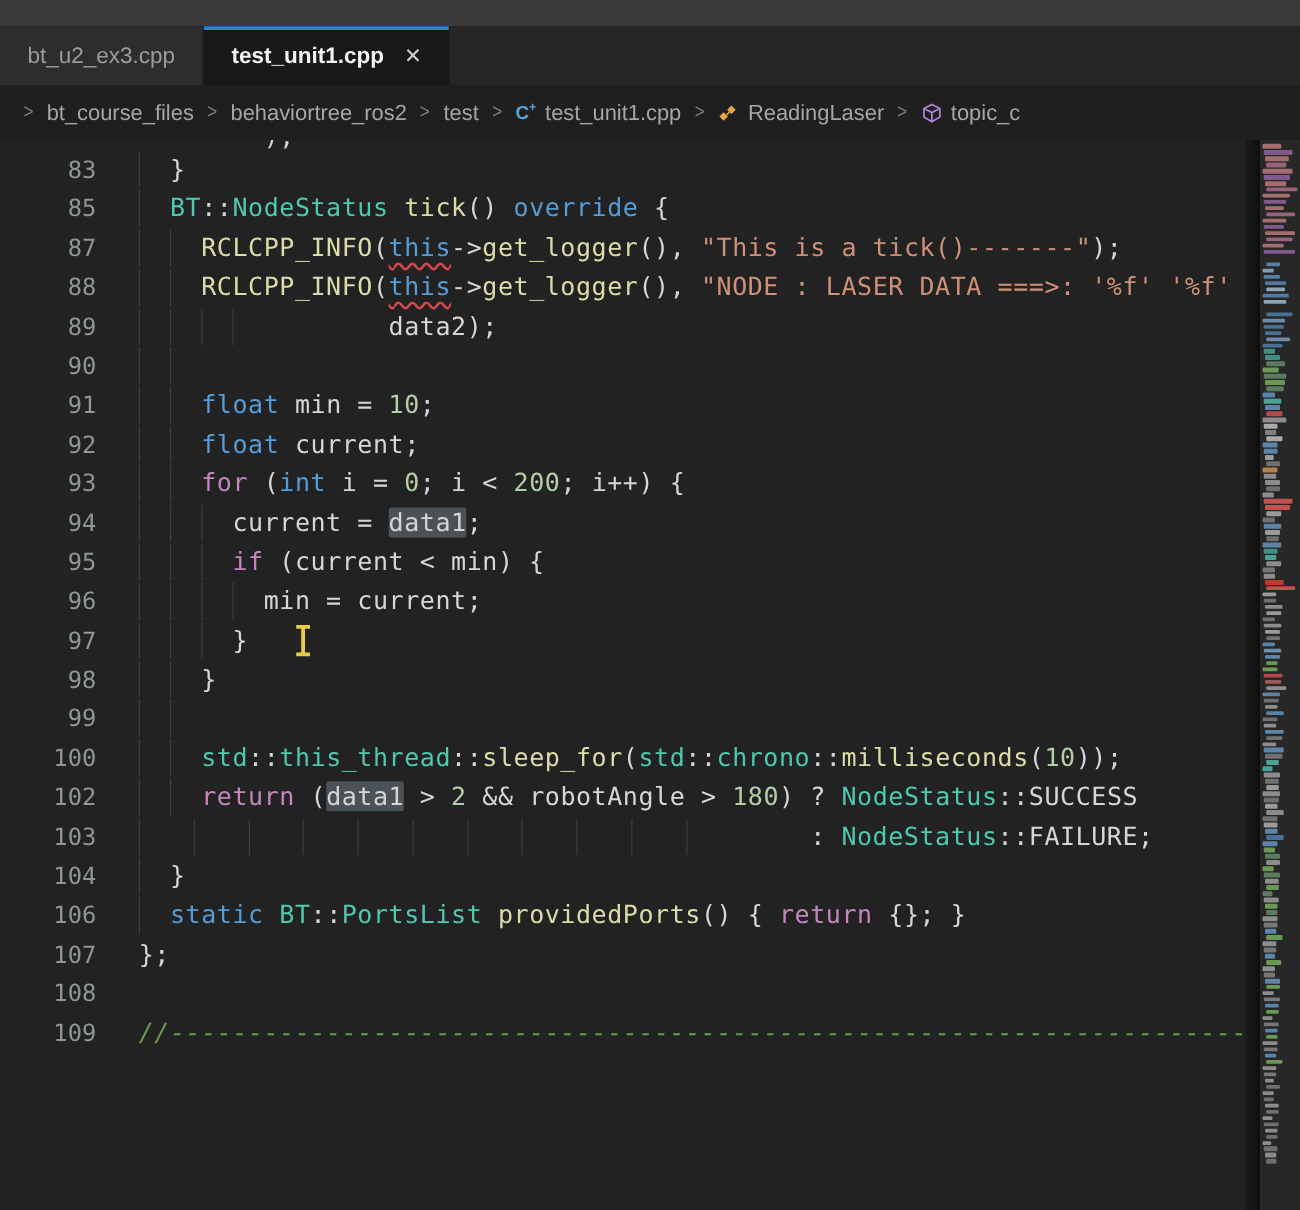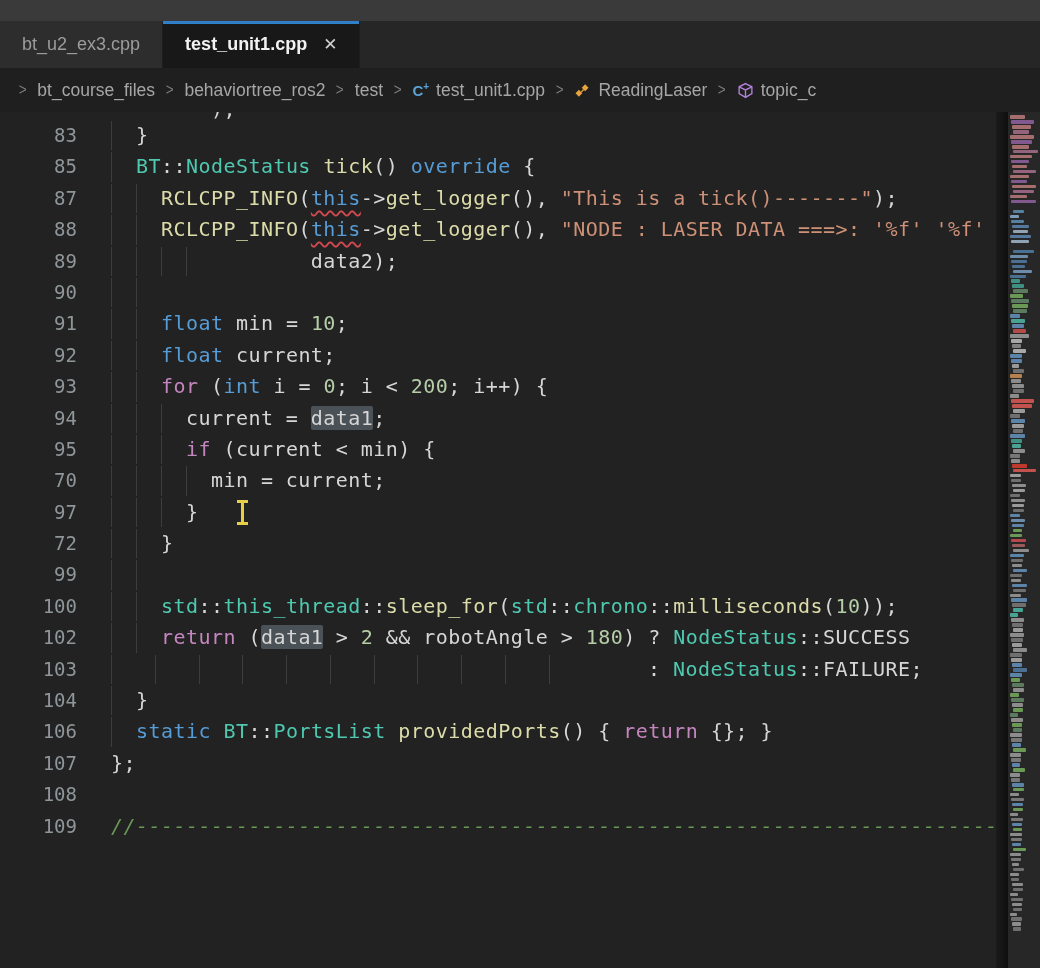--- a/index.html
+++ b/index.html
@@ -125,23 +125,23 @@
       <div class="line"><span class="guide" style="left: 100px;"></span><span class="ln">85</span><span class="code-text"><span style="color: rgb(214, 214, 214);">  </span><span style="color: rgb(78, 201, 176);">BT</span><span style="color: rgb(214, 214, 214);">::</span><span style="color: rgb(78, 201, 176);">NodeStatus</span><span style="color: rgb(214, 214, 214);"> </span><span style="color: rgb(220, 220, 170);">tick</span><span style="color: rgb(214, 214, 214);">() </span><span style="color: rgb(86, 156, 214);">override</span><span style="color: rgb(214, 214, 214);"> {</span></span></div>
       <div class="line"><span class="guide" style="left: 100px;"></span><span class="guide" style="left: 125px;"></span><span class="ln">87</span><span class="code-text"><span style="color: rgb(214, 214, 214);">    </span><span style="color: rgb(220, 220, 170);">RCLCPP_INFO</span><span style="color: rgb(214, 214, 214);">(</span><span class="sq" style="color: rgb(86, 156, 214);">this</span><span style="color: rgb(214, 214, 214);">-&gt;</span><span style="color: rgb(220, 220, 170);">get_logger</span><span style="color: rgb(214, 214, 214);">(), </span><span style="color: rgb(206, 145, 120);">"This is a tick()-------"</span><span style="color: rgb(214, 214, 214);">);</span></span></div>
       <div class="line"><span class="guide" style="left: 100px;"></span><span class="guide" style="left: 125px;"></span><span class="ln">88</span><span class="code-text"><span style="color: rgb(214, 214, 214);">    </span><span style="color: rgb(220, 220, 170);">RCLCPP_INFO</span><span style="color: rgb(214, 214, 214);">(</span><span class="sq" style="color: rgb(86, 156, 214);">this</span><span style="color: rgb(214, 214, 214);">-&gt;</span><span style="color: rgb(220, 220, 170);">get_logger</span><span style="color: rgb(214, 214, 214);">(), </span><span style="color: rgb(206, 145, 120);">"NODE : LASER DATA ===&gt;: '%f' '%f'</span></span></div>
       <div class="line"><span class="guide" style="left: 100px;"></span><span class="guide" style="left: 125px;"></span><span class="guide" style="left: 150px;"></span><span class="guide" style="left: 175px;"></span><span class="ln">89</span><span class="code-text"><span style="color: rgb(214, 214, 214);">                data2);</span></span></div>
       <div class="line"><span class="guide" style="left: 100px;"></span><span class="guide" style="left: 125px;"></span><span class="ln">90</span><span class="code-text"></span></div>
       <div class="line"><span class="guide" style="left: 100px;"></span><span class="guide" style="left: 125px;"></span><span class="ln">91</span><span class="code-text"><span style="color: rgb(214, 214, 214);">    </span><span style="color: rgb(86, 156, 214);">float</span><span style="color: rgb(214, 214, 214);"> min = </span><span style="color: rgb(181, 206, 168);">10</span><span style="color: rgb(214, 214, 214);">;</span></span></div>
       <div class="line"><span class="guide" style="left: 100px;"></span><span class="guide" style="left: 125px;"></span><span class="ln">92</span><span class="code-text"><span style="color: rgb(214, 214, 214);">    </span><span style="color: rgb(86, 156, 214);">float</span><span style="color: rgb(214, 214, 214);"> current;</span></span></div>
       <div class="line"><span class="guide" style="left: 100px;"></span><span class="guide" style="left: 125px;"></span><span class="ln">93</span><span class="code-text"><span style="color: rgb(214, 214, 214);">    </span><span style="color: rgb(197, 134, 192);">for</span><span style="color: rgb(214, 214, 214);"> (</span><span style="color: rgb(86, 156, 214);">int</span><span style="color: rgb(214, 214, 214);"> i = </span><span style="color: rgb(181, 206, 168);">0</span><span style="color: rgb(214, 214, 214);">; i &lt; </span><span style="color: rgb(181, 206, 168);">200</span><span style="color: rgb(214, 214, 214);">; i++) {</span></span></div>
       <div class="line"><span class="guide" style="left: 100px;"></span><span class="guide" style="left: 125px;"></span><span class="guide" style="left: 150px;"></span><span class="ln">94</span><span class="code-text"><span style="color: rgb(214, 214, 214);">      current = </span><span class="hl" style="color: rgb(214, 214, 214);">data1</span><span style="color: rgb(214, 214, 214);">;</span></span></div>
       <div class="line"><span class="guide" style="left: 100px;"></span><span class="guide" style="left: 125px;"></span><span class="guide" style="left: 150px;"></span><span class="ln">95</span><span class="code-text"><span style="color: rgb(214, 214, 214);">      </span><span style="color: rgb(197, 134, 192);">if</span><span style="color: rgb(214, 214, 214);"> (current &lt; min) {</span></span></div>
-      <div class="line"><span class="guide" style="left: 100px;"></span><span class="guide" style="left: 125px;"></span><span class="guide" style="left: 150px;"></span><span class="guide" style="left: 175px;"></span><span class="ln">70</span><span class="code-text"><span style="color: rgb(214, 214, 214);">        min = current;</span></span></div>
+      <div class="line"><span class="guide" style="left: 100px;"></span><span class="guide" style="left: 125px;"></span><span class="guide" style="left: 150px;"></span><span class="guide" style="left: 175px;"></span><span class="ln">96</span><span class="code-text"><span style="color: rgb(214, 214, 214);">        min = current;</span></span></div>
       <div class="line"><span class="guide" style="left: 100px;"></span><span class="guide" style="left: 125px;"></span><span class="guide" style="left: 150px;"></span><span class="ln">97</span><span class="code-text"><span style="color: rgb(214, 214, 214);">      }</span></span></div>
-      <div class="line"><span class="guide" style="left: 100px;"></span><span class="guide" style="left: 125px;"></span><span class="ln">72</span><span class="code-text"><span style="color: rgb(214, 214, 214);">    }</span></span></div>
+      <div class="line"><span class="guide" style="left: 100px;"></span><span class="guide" style="left: 125px;"></span><span class="ln">98</span><span class="code-text"><span style="color: rgb(214, 214, 214);">    }</span></span></div>
       <div class="line"><span class="guide" style="left: 100px;"></span><span class="guide" style="left: 125px;"></span><span class="ln">99</span><span class="code-text"></span></div>
       <div class="line"><span class="guide" style="left: 100px;"></span><span class="guide" style="left: 125px;"></span><span class="ln">100</span><span class="code-text"><span style="color: rgb(214, 214, 214);">    </span><span style="color: rgb(78, 201, 176);">std</span><span style="color: rgb(214, 214, 214);">::</span><span style="color: rgb(78, 201, 176);">this_thread</span><span style="color: rgb(214, 214, 214);">::</span><span style="color: rgb(220, 220, 170);">sleep_for</span><span style="color: rgb(214, 214, 214);">(</span><span style="color: rgb(78, 201, 176);">std</span><span style="color: rgb(214, 214, 214);">::</span><span style="color: rgb(78, 201, 176);">chrono</span><span style="color: rgb(214, 214, 214);">::</span><span style="color: rgb(220, 220, 170);">milliseconds</span><span style="color: rgb(214, 214, 214);">(</span><span style="color: rgb(181, 206, 168);">10</span><span style="color: rgb(214, 214, 214);">));</span></span></div>
       <div class="line"><span class="guide" style="left: 100px;"></span><span class="guide" style="left: 125px;"></span><span class="ln">102</span><span class="code-text"><span style="color: rgb(214, 214, 214);">    </span><span style="color: rgb(197, 134, 192);">return</span><span style="color: rgb(214, 214, 214);"> (</span><span class="hl" style="color: rgb(214, 214, 214);">data1</span><span style="color: rgb(214, 214, 214);"> &gt; </span><span style="color: rgb(181, 206, 168);">2</span><span style="color: rgb(214, 214, 214);"> &amp;&amp; robotAngle &gt; </span><span style="color: rgb(181, 206, 168);">180</span><span style="color: rgb(214, 214, 214);">) ? </span><span style="color: rgb(78, 201, 176);">NodeStatus</span><span style="color: rgb(214, 214, 214);">::</span><span style="color: rgb(214, 214, 214);">SUCCESS</span></span></div>
       <div class="line"><span class="guide" style="left: 100px;"></span><span class="guide" style="left: 143.75px;"></span><span class="guide" style="left: 187.5px;"></span><span class="guide" style="left: 231.25px;"></span><span class="guide" style="left: 275px;"></span><span class="guide" style="left: 318.75px;"></span><span class="guide" style="left: 362.5px;"></span><span class="guide" style="left: 406.25px;"></span><span class="guide" style="left: 450px;"></span><span class="guide" style="left: 493.75px;"></span><span class="guide" style="left: 537.5px;"></span><span class="ln">103</span><span class="code-text"><span style="color: rgb(214, 214, 214);">                                           : </span><span style="color: rgb(78, 201, 176);">NodeStatus</span><span style="color: rgb(214, 214, 214);">::</span><span style="color: rgb(214, 214, 214);">FAILURE;</span></span></div>
       <div class="line"><span class="guide" style="left: 100px;"></span><span class="ln">104</span><span class="code-text"><span style="color: rgb(214, 214, 214);">  }</span></span></div>
       <div class="line"><span class="guide" style="left: 100px;"></span><span class="ln">106</span><span class="code-text"><span style="color: rgb(214, 214, 214);">  </span><span style="color: rgb(86, 156, 214);">static</span><span style="color: rgb(214, 214, 214);"> </span><span style="color: rgb(78, 201, 176);">BT</span><span style="color: rgb(214, 214, 214);">::</span><span style="color: rgb(78, 201, 176);">PortsList</span><span style="color: rgb(214, 214, 214);"> </span><span style="color: rgb(220, 220, 170);">providedPorts</span><span style="color: rgb(214, 214, 214);">() { </span><span style="color: rgb(197, 134, 192);">return</span><span style="color: rgb(214, 214, 214);"> {}; }</span></span></div>
       <div class="line"><span class="ln">107</span><span class="code-text"><span style="color: rgb(214, 214, 214);">};</span></span></div>
       <div class="line"><span class="ln">108</span><span class="code-text"></span></div>
       <div class="line"><span class="ln">109</span><span class="code-text"><span class="c-cmt" style="color: rgb(106, 153, 85);">//------------------------------------------------------------------------</span></span></div>
     </div>

